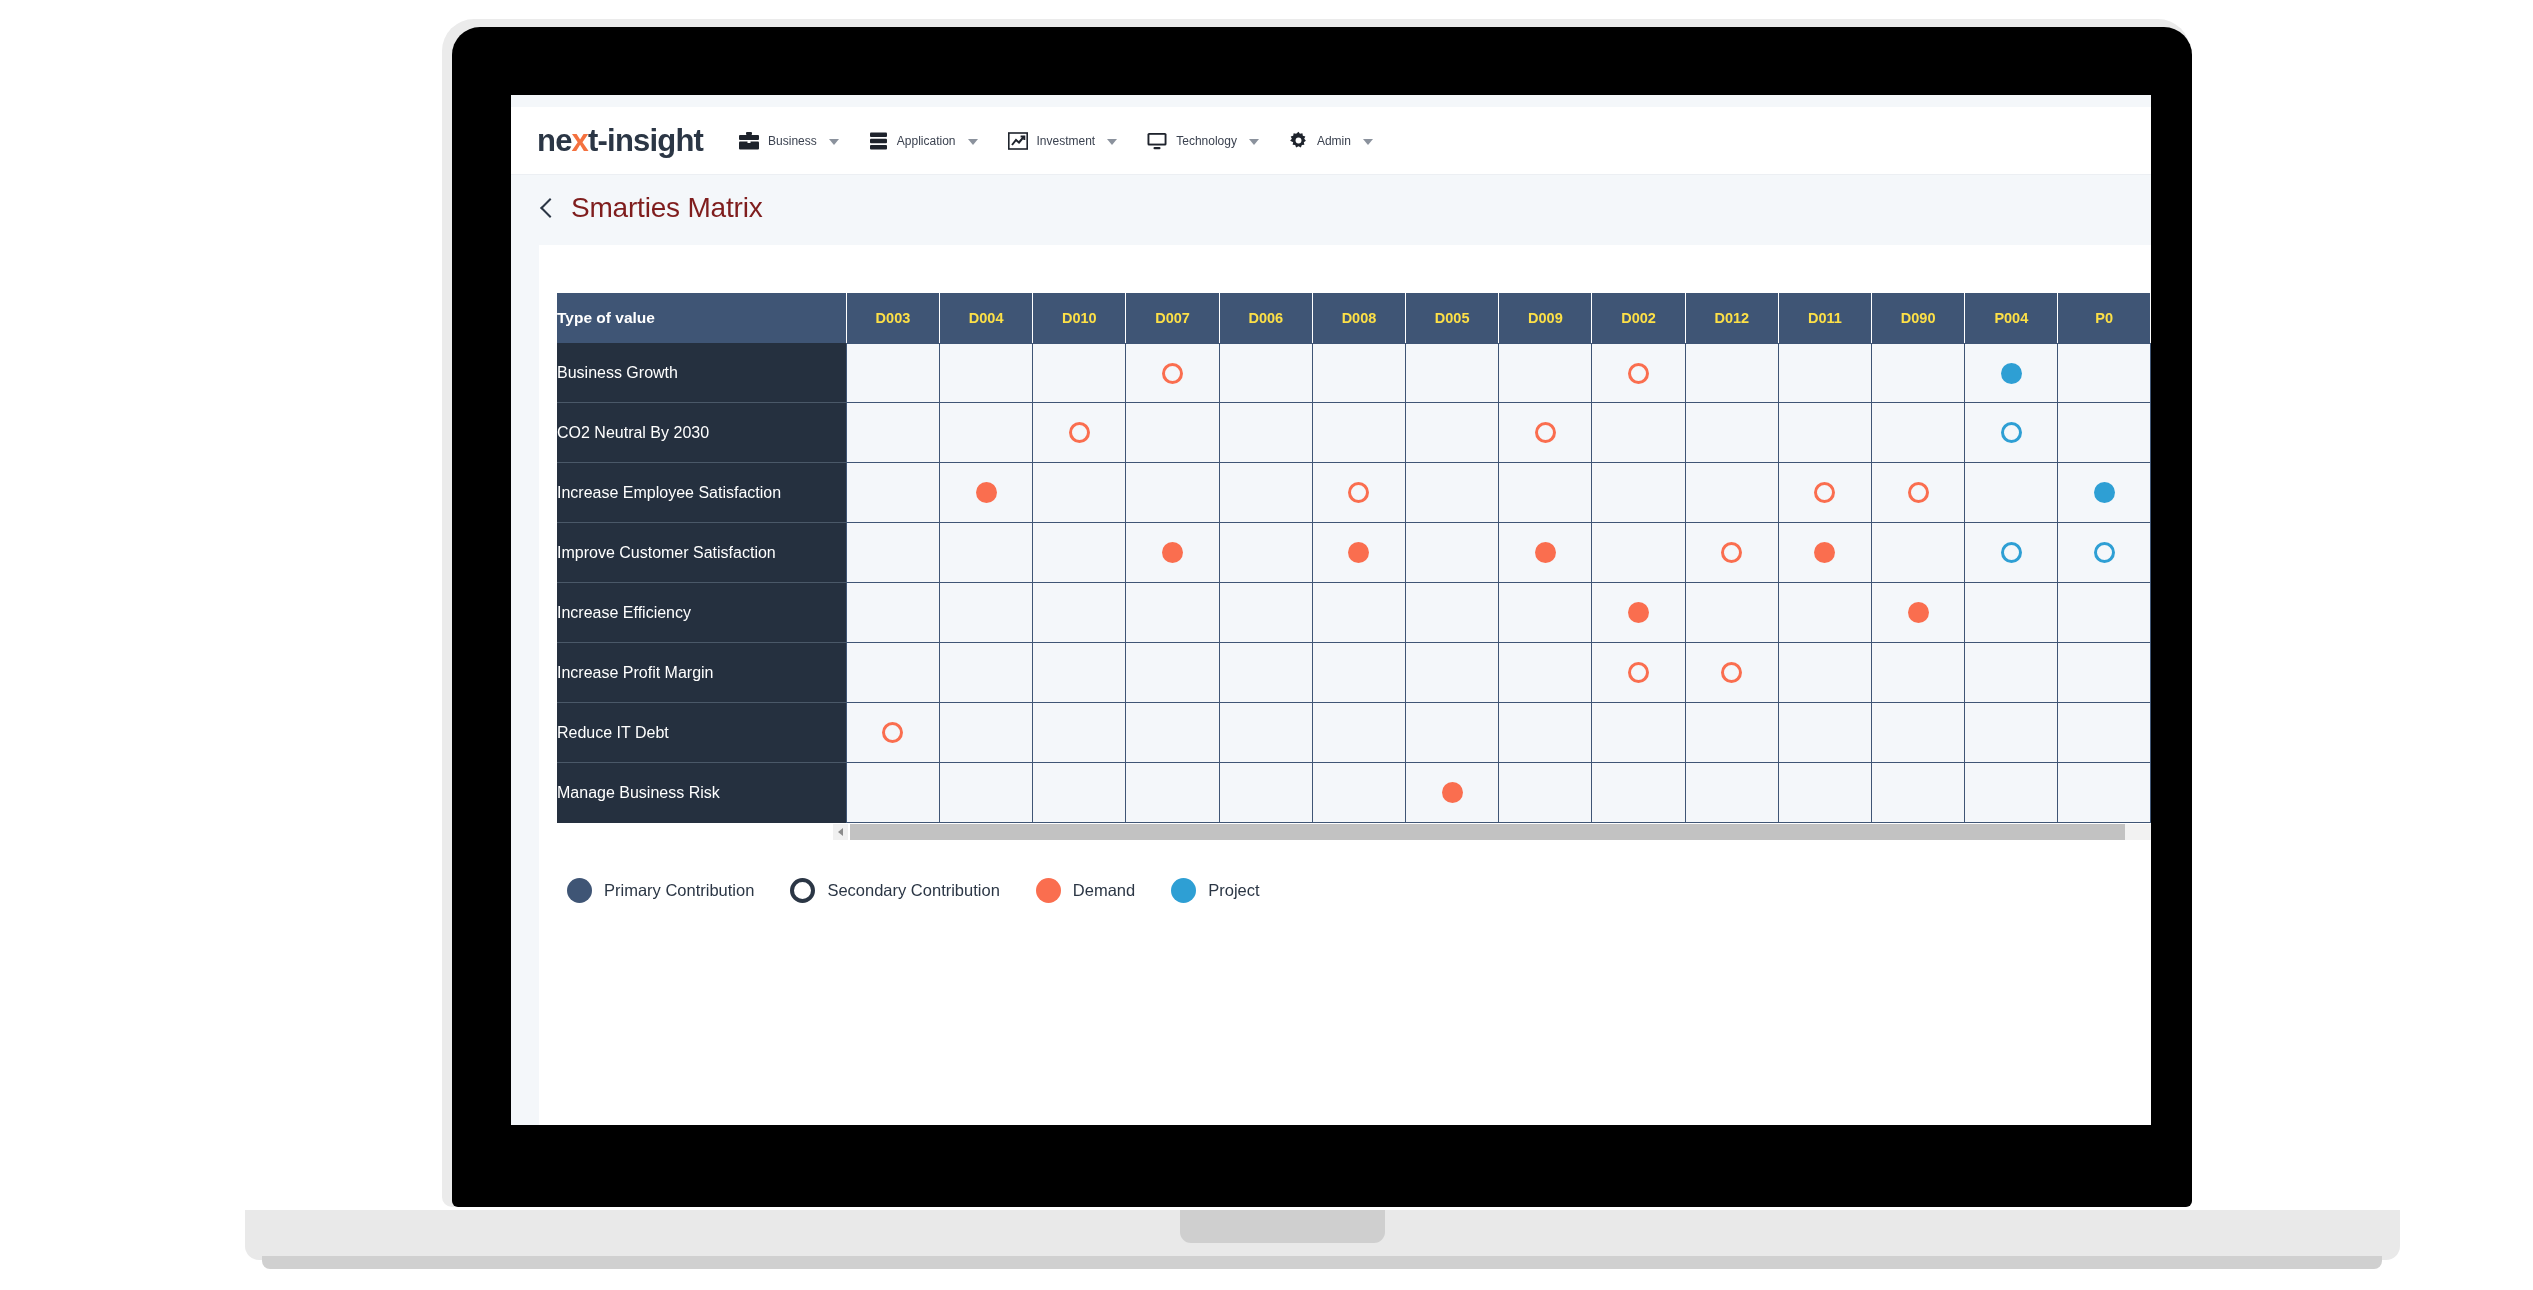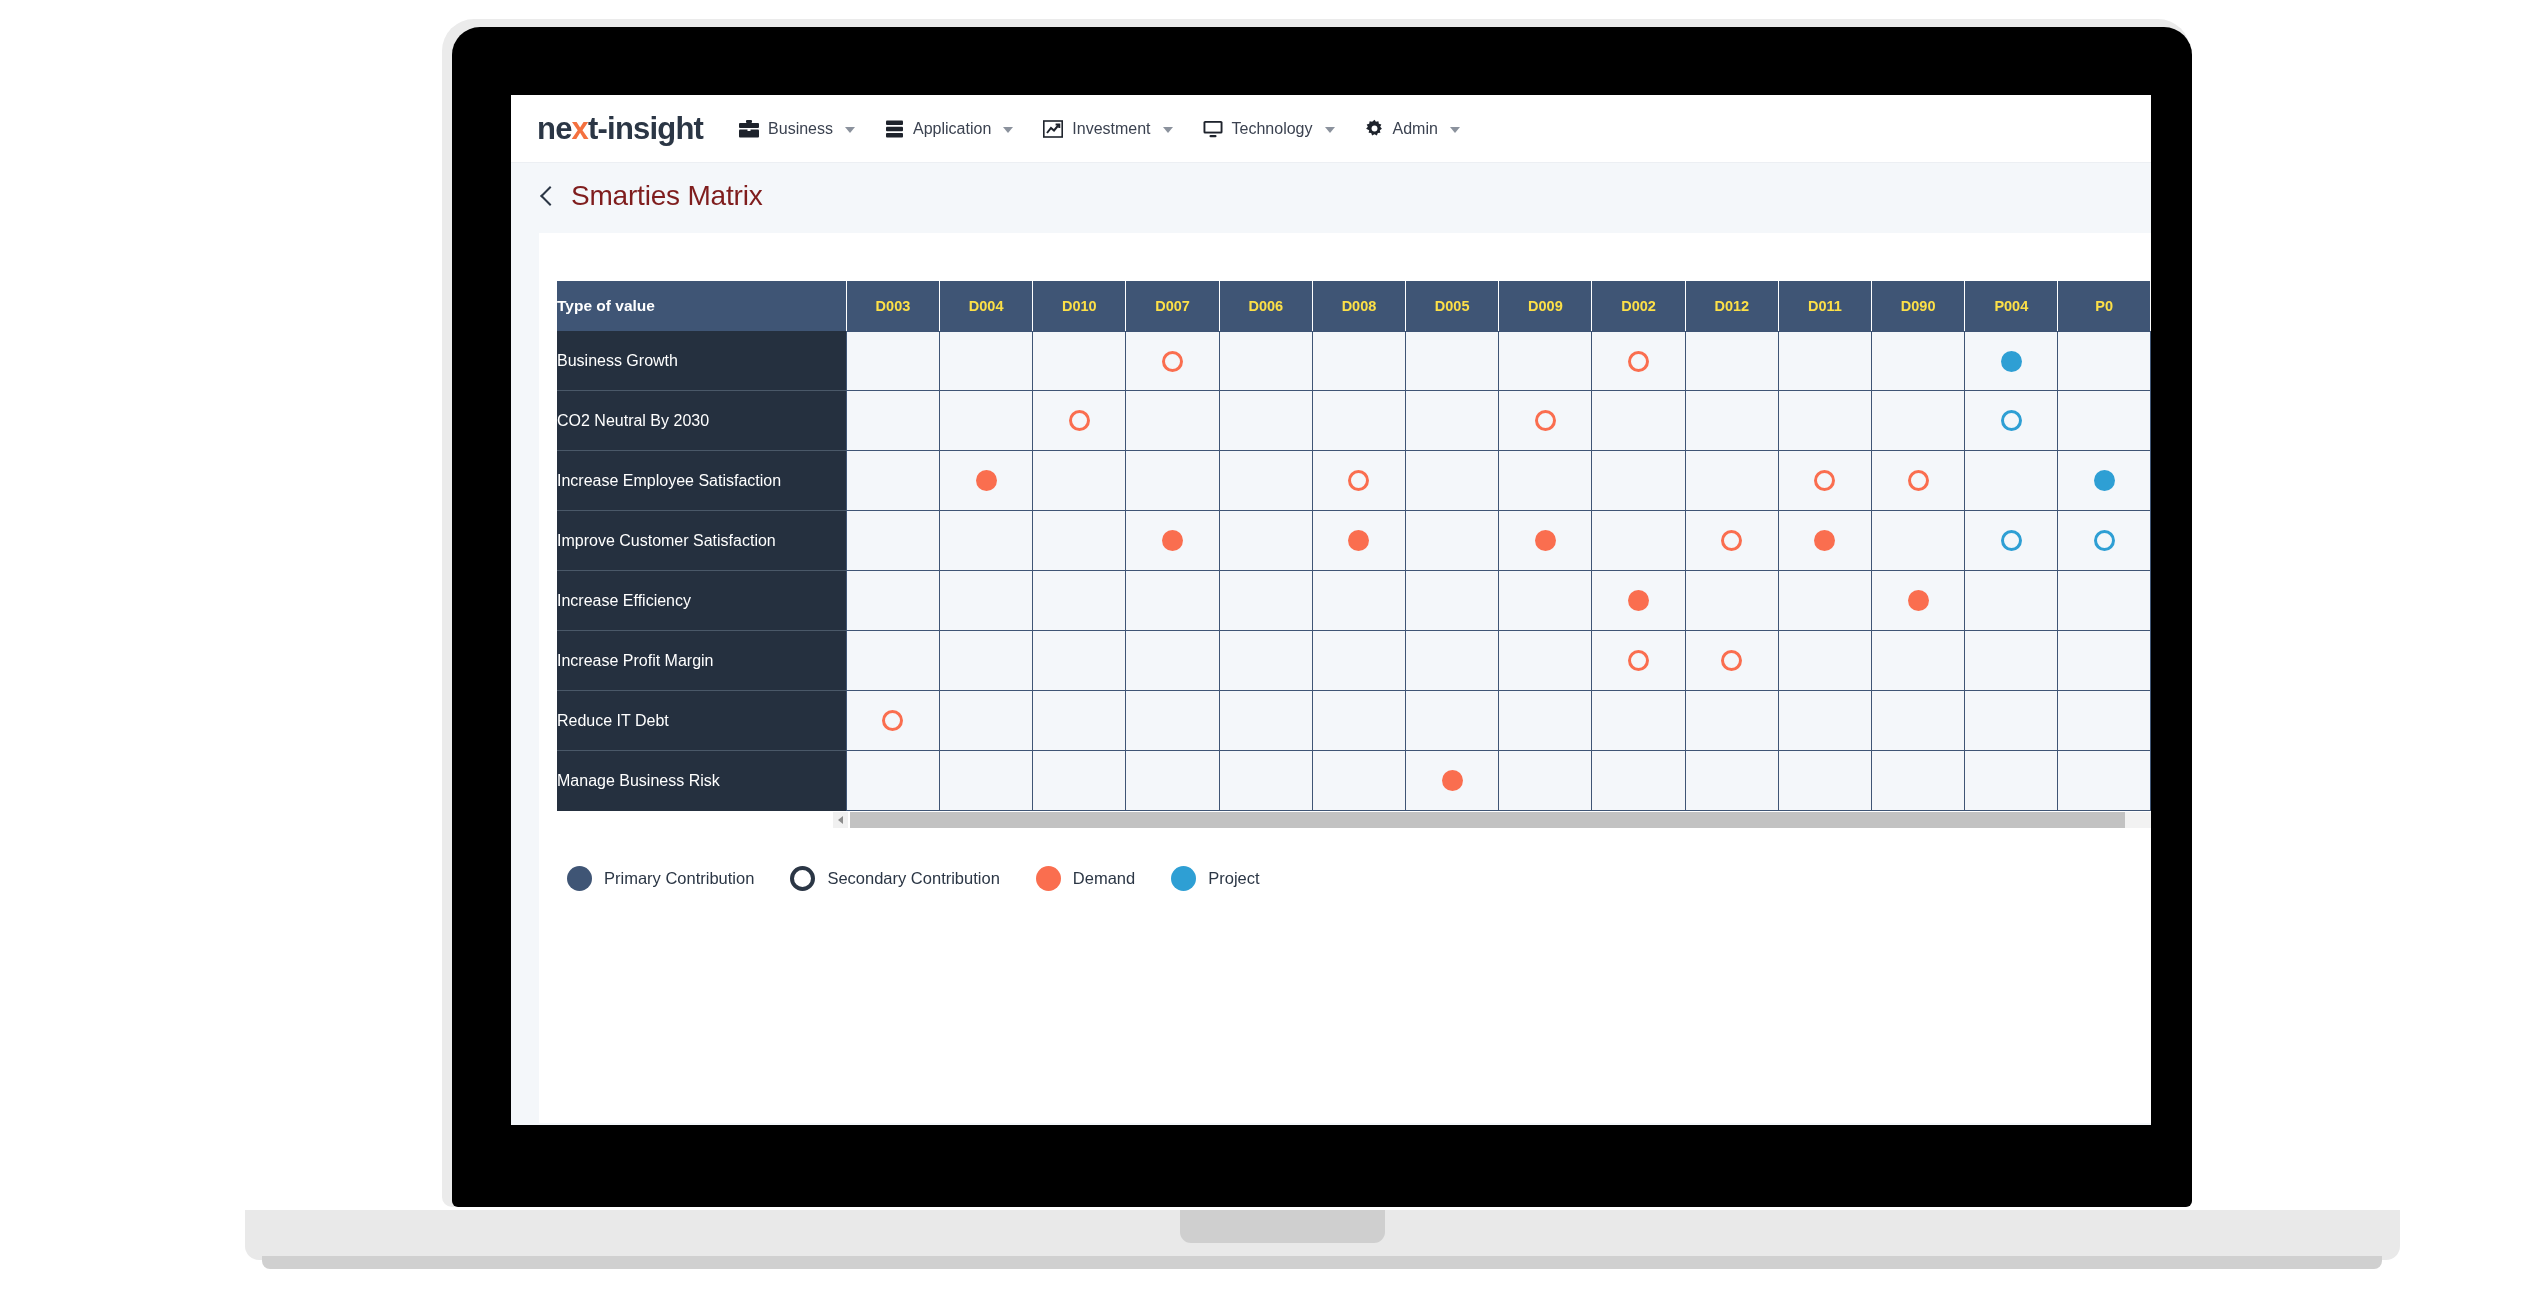--- a/index.html
+++ b/index.html
@@ -53,37 +53,38 @@
   }
 
   
   .navbar {
     height: 68px;
     background: #ffffff;
     display: flex;
     align-items: center;
     padding-left: 26px;
     border-bottom: 1px solid #eceff3;
+    margin-top: 12px;
   }
   .brand {
     font-size: 31px;
     font-weight: bold;
     color: #2b3645;
     letter-spacing: -0.8px;
     margin-right: 36px;
     white-space: nowrap;
   }
   .brand .accent { color: #f4713f; }
 
   .navitem {
     display: flex;
     align-items: center;
     gap: 9px;
     margin-right: 30px;
-    font-size: 16px;
+    font-size: 12px;
     color: #3b4250;
     white-space: nowrap;
     cursor: pointer;
   }
   .navitem .nicon { display:flex; align-items:center; color:#1e232c; }
   .caret {
     width: 0; height: 0;
     border-left: 5.5px solid transparent;
     border-right: 5.5px solid transparent;
     border-top: 6px solid #8b929d;

